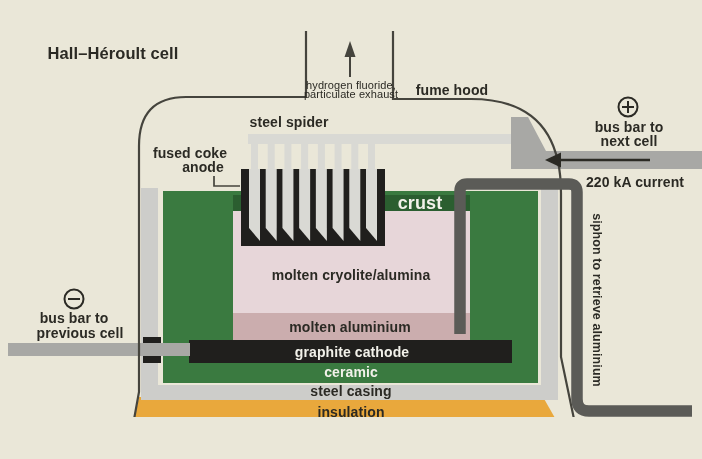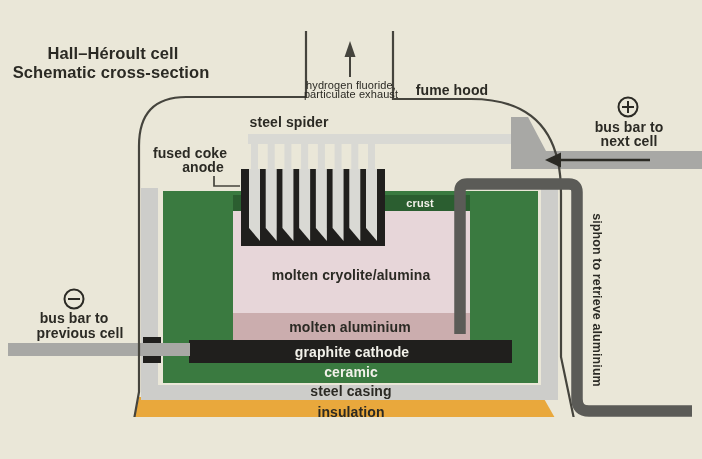--- a/index.html
+++ b/index.html
@@ -12,21 +12,21 @@
   #diagram-svg{position:absolute;left:0;top:0;}
   .lbl{
     position:absolute;white-space:nowrap;
     transform:translate(-50%,-50%);
     font-size:14px;font-weight:600;letter-spacing:.1px;
     color:var(--text);
   }
   .lbl.title{font-size:16.5px;}
   .lbl.tiny{font-size:11px;font-weight:400;text-align:center;}
   .lbl.white{color:var(--white_text);font-weight:600;}
-  .lbl.crustlbl{font-size:11px;}
+  .lbl.crustlbl{font-size:18px;}
   .lbl.vert{transform:translate(-50%,-50%) rotate(90deg);font-size:12.5px;}
 </style>
 </head>
 <body>
 
 <div id="stage" style="--bg: #EAE7D8; --line: #45443D; --text: #2B2A24; --white_text: #F2F1EA; --ground: #F2D194; --insulation: #E9A83C; --casing: #CDCDCA; --green: #3A7A40; --crust: #2B5E30; --cryolite: #E7D6D9; --aluminium: #CBADAE; --black: #201F1D; --busbar: #A8A8A5; --lightgray: #D9D9D4; --pipe: #5B5B57;">
 
   <svg id="diagram-svg" width="702" height="459" viewBox="0 0 702 459">
 
     <rect x="8" y="425" width="694" height="18" fill="var(--ground)"></rect>
@@ -97,33 +97,33 @@
 
     <g stroke="var(--text)" stroke-width="2" fill="none">
       <circle cx="74" cy="299" r="9.5"></circle>
       <line x1="68" y1="299" x2="80" y2="299"></line>
     </g>
 
     <path d="M460,334 V191 Q460,184 467,184 H569 Q577,184 577,192 V399 Q577,411 589,411 H692" fill="none" stroke="var(--pipe)" stroke-width="11.5"></path>
   </svg>
 
   <div class="lbl title" style="left:113px;top:53px">Hall–Héroult cell</div>
-  <div class="lbl title" style="left:111px;top:72px">Schematic cross-section</div>
 
   <div class="lbl tiny" style="left:351px;top:85px">hydrogen fluoride,</div>
   <div class="lbl tiny" style="left:351px;top:94px">particulate exhaust</div>
 
   <div class="lbl" style="left:452px;top:90px">fume hood</div>
   <div class="lbl" style="left:289px;top:122px">steel spider</div>
 
   <div class="lbl" style="left:190px;top:153px">fused coke</div>
   <div class="lbl" style="left:203px;top:167px">anode</div>
 
   <div class="lbl" style="left:629px;top:127px">bus bar to</div>
   <div class="lbl" style="left:629px;top:141px">next cell</div>
+  <div class="lbl" style="left:635px;top:182px">220 kA current</div>
 
   <div class="lbl" style="left:74px;top:318px">bus bar to</div>
   <div class="lbl" style="left:80px;top:333px">previous cell</div>
 
   <div class="lbl vert" style="left:597px;top:300px">siphon to retrieve aluminium</div>
 
   <div class="lbl white crustlbl" style="left:420px;top:203px">crust</div>
   <div class="lbl" style="left:351px;top:275px">molten cryolite/alumina</div>
   <div class="lbl white" style="left:352px;top:352px">graphite cathode</div>
   <div class="lbl" style="left:350px;top:327px">molten aluminium</div>

